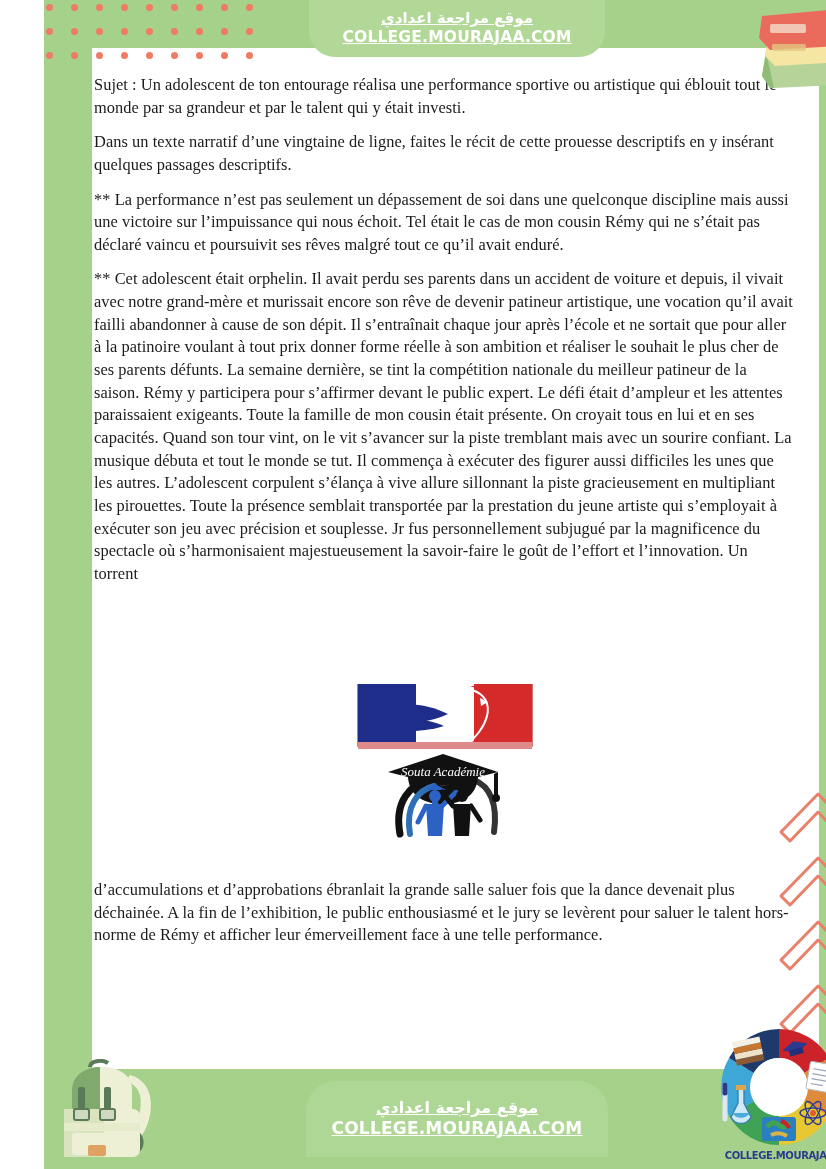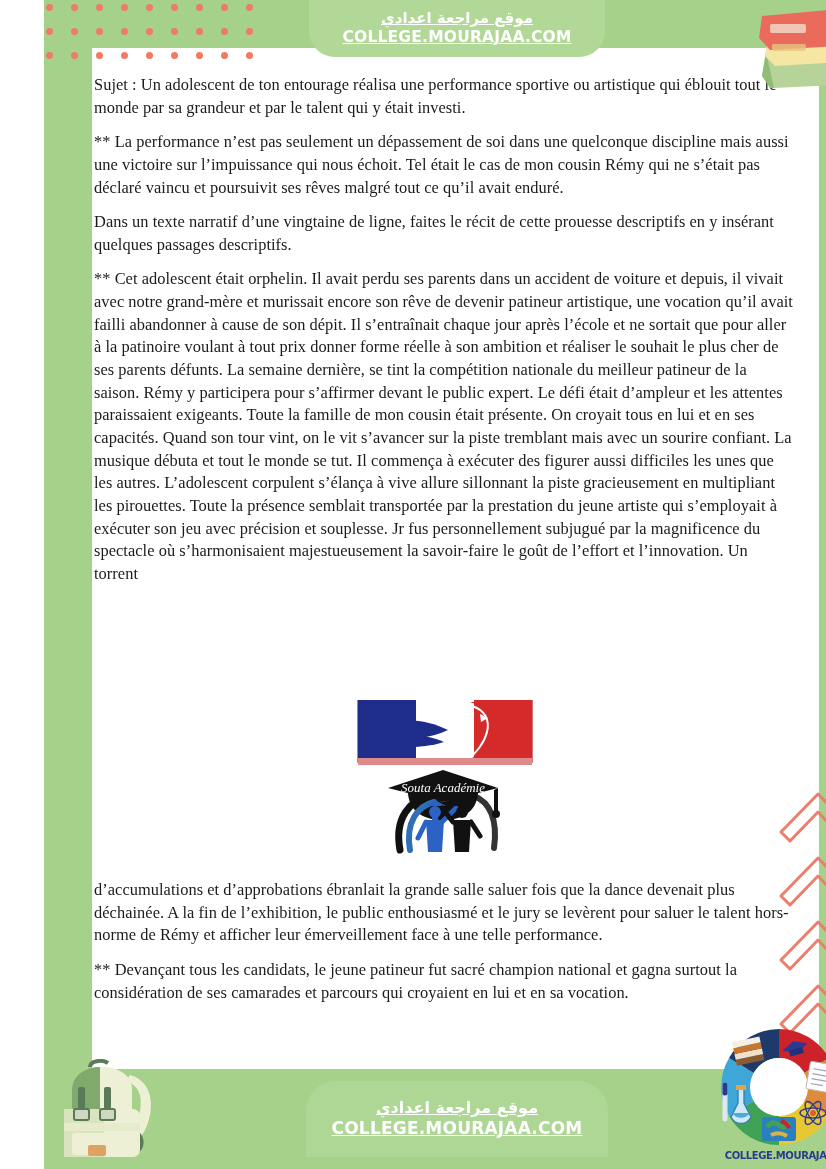--- a/index.html
+++ b/index.html
@@ -128,21 +128,21 @@
     font-size: 16.4px;
     line-height: 1.38;
     margin: 0 0 12px 0;
     text-align: left;
     letter-spacing: .05px;
   }
 
   
   .logo-wrap {
     position: absolute;
-    left: 308px; top: 700px;
+    left: 308px; top: 684px;
     width: 182px; height: 160px;
     z-index: 4;
   }
 
   
   .doc-lower {
     position: absolute;
     left: 50px; top: 879px;
     width: 700px;
     z-index: 3;
@@ -250,22 +250,22 @@
         <path d="M89 46 L97 52"></path>
           <path d="M89 51 L97 57"></path>
         <path d="M98 60 L108 68"></path>
           <path d="M98 66 L108 74"></path>
       </g>
     </g>
   </svg>
 
   <div class="doc" id="doc-top">
       <p class="para">Sujet : Un adolescent de ton entourage réalisa une performance sportive ou artistique qui éblouit tout le monde par sa grandeur et par le talent qui y était investi.</p>
+      <p class="para">Dans un texte narratif d’une vingtaine de ligne, faites le récit de cette prouesse descriptifs en y insérant quelques passages descriptifs.</p>
       <p class="para">** La performance n’est pas seulement un dépassement de soi dans une quelconque discipline mais aussi une victoire sur l’impuissance qui nous échoit. Tel était le cas de mon cousin Rémy qui ne s’était pas déclaré vaincu et poursuivit ses rêves malgré tout ce qu’il avait enduré.</p>
-      <p class="para">Dans un texte narratif d’une vingtaine de ligne, faites le récit de cette prouesse descriptifs en y insérant quelques passages descriptifs.</p>
       <p class="para">** Cet adolescent était orphelin. Il avait perdu ses parents dans un accident de voiture et depuis, il vivait avec notre grand-mère et murissait encore son rêve de devenir patineur artistique, une vocation qu’il avait failli abandonner à cause de son dépit. Il s’entraînait chaque jour après l’école et ne sortait que pour aller à la patinoire voulant à tout prix donner forme réelle à son ambition et réaliser le souhait le plus cher de ses parents défunts. La semaine dernière, se tint la compétition nationale du meilleur patineur de la saison. Rémy y participera pour s’affirmer devant le public expert. Le défi était d’ampleur et les attentes paraissaient exigeants. Toute la famille de mon cousin était présente. On croyait tous en lui et en ses capacités. Quand son tour vint, on le vit s’avancer sur la piste tremblant mais avec un sourire confiant. La musique débuta et tout le monde se tut. Il commença à exécuter des figurer aussi difficiles les unes que les autres. L’adolescent corpulent s’élança à vive allure sillonnant la piste gracieusement en multipliant les pirouettes. Toute la présence semblait transportée par la prestation du jeune artiste qui s’employait à exécuter son jeu avec précision et souplesse. Jr fus personnellement subjugué par la magnificence du spectacle où s’harmonisaient majestueusement la savoir-faire le goût de l’effort et l’innovation. Un torrent</p>
     </div>
 
   <div class="logo-wrap">
     <svg viewBox="0 0 182 160" width="182" height="160">
 
       <rect x="6" y="0" width="174" height="62" fill="#ffffff" stroke="#c23b3b" stroke-width="1.4"></rect>
       <rect x="6" y="0" width="58" height="62" fill="#1f2d8a"></rect>
       <rect x="122" y="0" width="58" height="62" fill="#d42a2a"></rect>
       <path d="M64 0 L122 0 L122 62 L64 62 Z" fill="#ffffff"></path>
@@ -300,21 +300,20 @@
         <path d="M101 122 L90 108" stroke="#111111" stroke-width="5" stroke-linecap="round"></path>
         <path d="M119 122 L128 136" stroke="#111111" stroke-width="5" stroke-linecap="round"></path>
         <path d="M99 106 L121 106 L110 100 Z"></path>
       </g>
       <path d="M104 92 L108 100 L100 100 Z" fill="#111111"></path>
     </svg>
   </div>
 
   <div class="doc-lower" id="doc-bottom">
       <p class="para">d’accumulations et d’approbations ébranlait la grande salle saluer fois que la dance devenait plus déchainée. A la fin de l’exhibition, le public enthousiasmé et le jury se levèrent pour saluer le talent hors-norme de Rémy et afficher leur émerveillement face à une telle performance.</p>
-      <p class="para">** Devançant tous les candidats, le jeune patineur fut sacré champion national et gagna surtout la considération de ses camarades et parcours qui croyaient en lui et en sa vocation.</p>
     </div>
 
   <svg class="chevrons" viewBox="0 0 104 255">
     <g fill="none" stroke="#e8806b" stroke-width="3" stroke-linejoin="round">
       <path d="M15 44 L52 6 L89 44 L80 53 L52 24 L24 53 Z"></path>
       <path d="M15 108 L52 70 L89 108 L80 117 L52 88 L24 117 Z"></path>
       <path d="M15 172 L52 134 L89 172 L80 181 L52 152 L24 181 Z"></path>
       <path d="M15 236 L52 198 L89 236 L80 245 L52 216 L24 245 Z"></path>
     </g>
   </svg>

